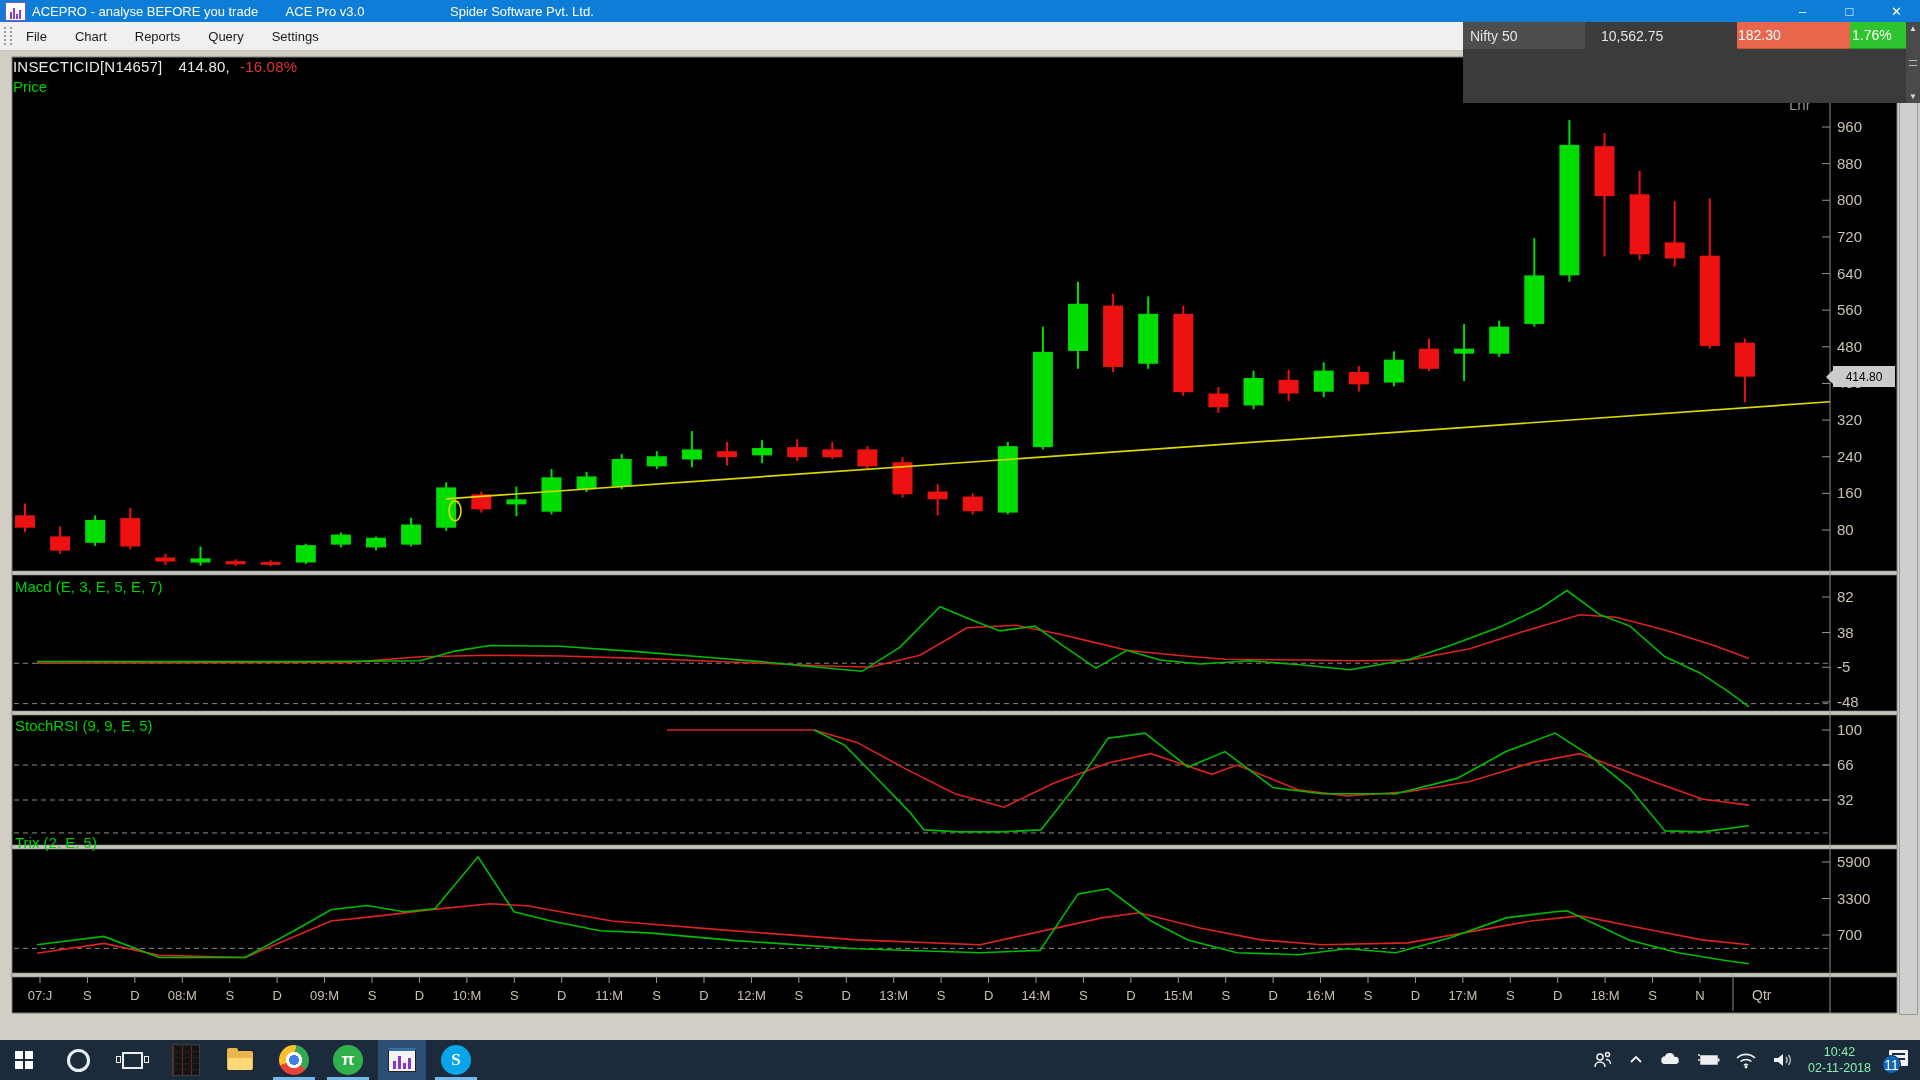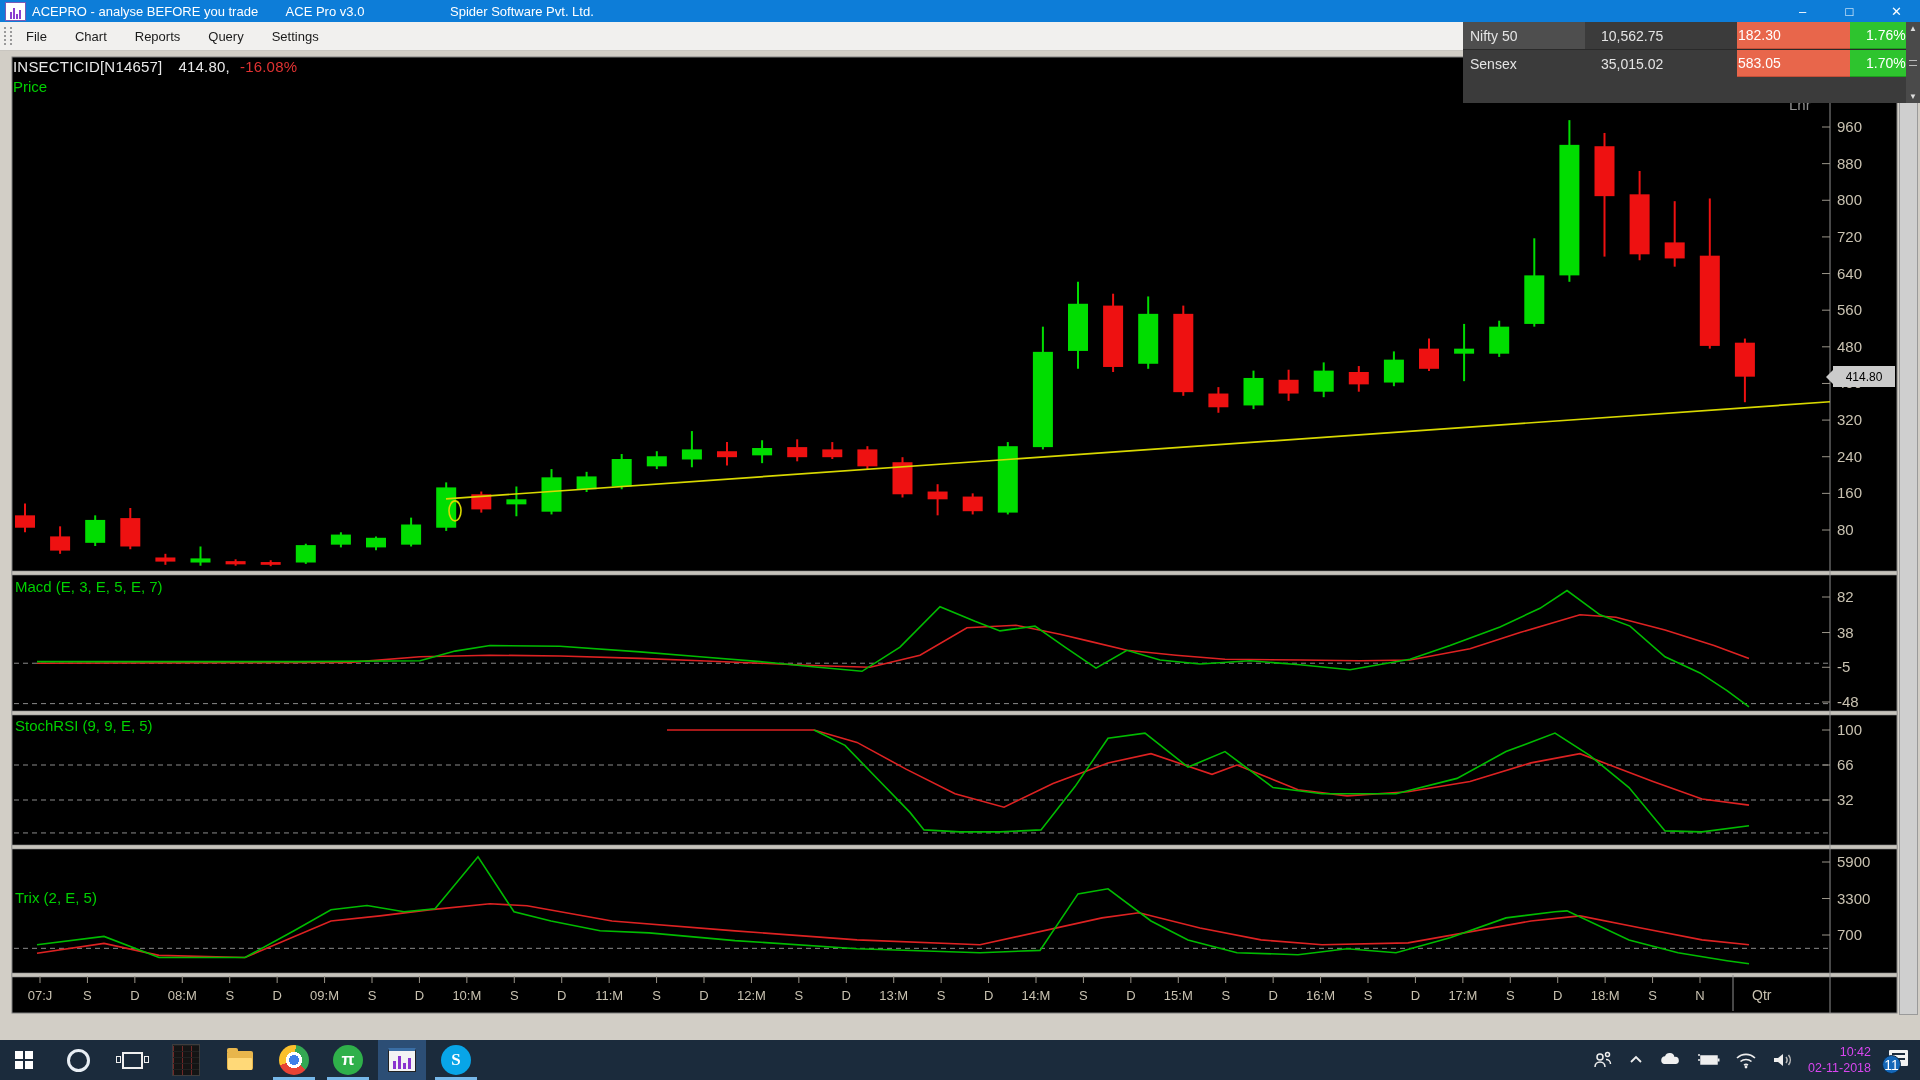--- a/index.html
+++ b/index.html
@@ -24,39 +24,39 @@
   
   #chart-svg{position:absolute;top:50px;left:0;width:1920px;height:990px;z-index:2}
   .overlay{position:absolute;z-index:5;white-space:nowrap;pointer-events:none}
   .sym-header{left:13px;top:58px;font-size:15px;color:#e8e8e8;letter-spacing:.2px}
   .sym-header .px{margin-left:16px}
   .sym-header .chg{margin-left:10px;color:#e03232}
   .lbl-green{color:#00cf00;font-size:15px}
   .price-lbl{left:13px;top:78px}
   .macd-lbl{left:15px;top:578px}
   .stoch-lbl{left:15px;top:717px}
-  .trix-lbl{left:15px;top:889px}
+  .trix-lbl{left:15px;top:834px}
   .lnr-lbl{left:1789px;top:96px;color:#8f8f8f;font-size:15px;z-index:3}
   .price-tag{left:1833px;top:366px;width:62px;height:21px;background:#cbcbcb;color:#000;font-size:12px;
     display:flex;align-items:center;justify-content:center;z-index:6}
   .price-tag::before{content:"";position:absolute;left:-7px;top:50%;transform:translateY(-50%);
     border:7px solid transparent;border-right:7px solid #cbcbcb;border-left:0}
   .right-scroll{position:absolute;left:1899px;top:57px;width:17px;height:956px;background:#cfcfcf;
     border:1px solid #9a9a9a;z-index:3}
   
   .ticker{position:absolute;left:1463px;top:22px;width:457px;height:81px;z-index:10;display:flex;font-size:14px}
   .ticker-grid{width:443px;background:#3b3b3b}
   .t-row{display:flex;height:27px;align-items:stretch;border-bottom:1px solid #2a2a2a}
   .t-row:last-child{border-bottom:none}
   .t-name{width:122px;color:#e4e4e4;display:flex;align-items:center;padding-left:7px;box-sizing:border-box}
   .t-row:first-child .t-name{background:#4e4e4e}
   .t-val{width:152px;color:#e4e4e4;display:flex;align-items:center;padding-left:16px;box-sizing:border-box}
   .t-chg{width:113px;background:#e8664b;color:#fff;display:flex;align-items:center;padding-left:1px;
     box-sizing:border-box;border-bottom:1px solid #c44f38}
-  .t-pct{width:56px;background:#2ec42e;color:#fff;display:flex;align-items:center;padding-left:16px;
+  .t-pct{width:56px;background:#2ec42e;color:#fff;display:flex;align-items:center;padding-left:2px;
     box-sizing:border-box;border-bottom:1px solid #1f9a1f}
   .t-scroll{width:14px;background:#4a4a4a;display:flex;flex-direction:column;align-items:center;
     justify-content:space-between;color:#ddd;font-size:8px;padding:2px 0;box-sizing:border-box}
   .t-scroll .grip2{width:8px;border-top:1px solid #bbb;border-bottom:1px solid #bbb;height:4px}
   
   .taskbar{position:absolute;top:1040px;left:0;width:1920px;height:40px;background:#1b2b3c;z-index:30;
     display:flex;align-items:center;justify-content:space-between}
   .tb-left{display:flex;height:40px}
   .tb-cell{width:48px;height:40px;display:flex;align-items:center;justify-content:center;position:relative;margin-right:6px}
   .tb-cell.running::after{content:"";position:absolute;bottom:0;left:3px;right:3px;height:3px;background:#76b7e8}
@@ -79,21 +79,21 @@
     conic-gradient(from 130deg,#e84335 0 33%,#fbc02d 33% 66%,#34a853 66% 100%)}
   .circle-app{width:30px;height:30px;border-radius:50%;display:flex;align-items:center;justify-content:center;
     color:#fff;font-size:17px;font-weight:bold}
   .pi-app{background:#2fb04a}
   .skype-app{background:#08a5e8;font-family:"Liberation Serif",serif}
   .acepro-tile{width:28px;height:24px;background:#f4f4f4;border:1px solid #222;display:flex;align-items:flex-end;
     justify-content:center;gap:2px;padding:2px;box-sizing:border-box;border-top:3px solid #3a6ea5}
   .acepro-tile i{display:block;width:3px;background:#8a35cf}
   .tb-right{display:flex;align-items:center;height:40px;gap:13px;padding-right:12px}
   .tray-ic{display:flex;align-items:center;justify-content:center}
-  .clock{color:#d946ef;font-size:12.5px;line-height:1.3;text-align:right}
+  .clock{color:#86efac;font-size:12.5px;line-height:1.3;text-align:center}
   .action{position:relative;width:24px;height:22px}
   .action .sq{position:absolute;right:0;top:1px;width:19px;height:16px;background:#f2f2f2;border-radius:1px}
   .action .sq i{display:block;height:2px;background:#1b2b3c;margin:3px 3px 0 3px}
   .badge{position:absolute;left:-2px;bottom:-3px;width:17px;height:17px;border-radius:50%;background:#1467b8;
     color:#fff;font-size:14px;display:flex;align-items:center;justify-content:center;border:1px solid #0d2b4a}
 </style>
 </head>
 <body>
 
 <div class="titlebar">
@@ -376,26 +376,20 @@
 <div class="right-scroll"></div>
 
 <div class="ticker">
   <div class="ticker-grid">
     <div class="t-row">
       <div class="t-name">Nifty 50</div>
       <div class="t-val">10,562.75</div>
       <div class="t-chg">182.30</div>
       <div class="t-pct">1.76%</div>
     </div>
-    <div class="t-row">
-      <div class="t-name">Sensex</div>
-      <div class="t-val">35,015.02</div>
-      <div class="t-chg">583.05</div>
-      <div class="t-pct">1.70%</div>
-    </div>
   </div>
   <div class="t-scroll">
     <span>▲</span>
     <span class="grip2"></span>
     <span>▼</span>
   </div>
 </div>
 
 <div class="taskbar">
   <div class="tb-left">

